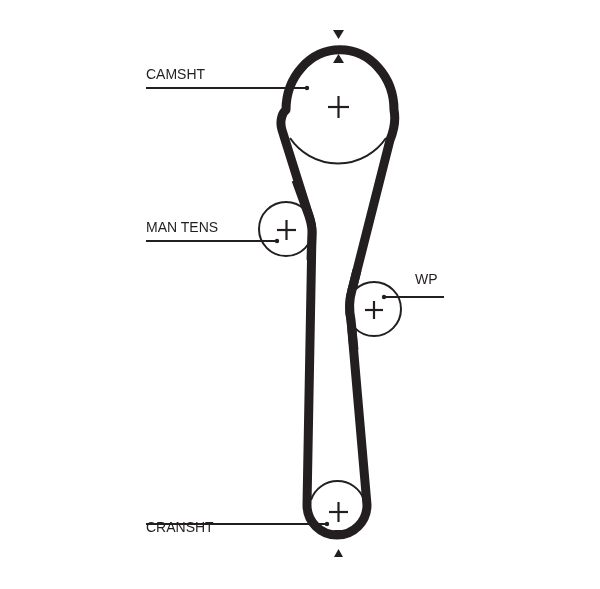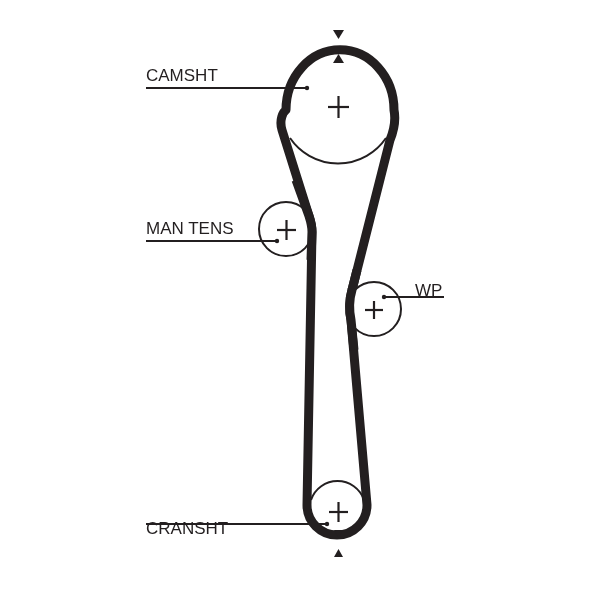--- a/index.html
+++ b/index.html
@@ -1,18 +1,18 @@
 <!DOCTYPE html>
 <html><head>
 <meta charset="utf-8">
 <style>
   html, body { margin: 0; padding: 0; background: #ffffff; }
   body { width: 600px; height: 589px; position: relative; overflow: hidden; }
   #diagram { position: absolute; left: 0; top: 0; width: 600px; height: 589px; }
-  .label { position: absolute; font-family: "Liberation Sans", sans-serif; font-size: 17px; color: #231f20; line-height: 1; white-space: nowrap; }
+  .label { position: absolute; font-family: "Liberation Sans", sans-serif; font-size: 14px; color: #231f20; line-height: 1; white-space: nowrap; }
 </style>
 </head>
 <body>
 
 <svg id="diagram" viewBox="0 0 600 589" xmlns="http://www.w3.org/2000/svg">
 
   <path d="M 286 110
            A 52 58 0 0 1 394 110
            C 396 120 394 130 390 140
            L 352 290
@@ -71,14 +71,14 @@
     <circle cx="384" cy="297" r="2.2" fill="#231f20"></circle>
   </g>
   <g>
     <line x1="146" y1="524" x2="326" y2="524" stroke="#231f20" stroke-width="2"></line>
     <circle cx="327" cy="524" r="2.2" fill="#231f20"></circle>
   </g>
 </svg>
 
 <div class="label" style="left:146px; top:67px;">CAMSHT</div>
 <div class="label" style="left:146px; top:220px;">MAN TENS</div>
-<div class="label" style="left:415px; top:282px;">WP</div>
+<div class="label" style="left:415px; top:272px;">WP</div>
 <div class="label" style="left:146px; top:504px;margin-top:16px;">CRANSHT</div>
 
 </body></html>

